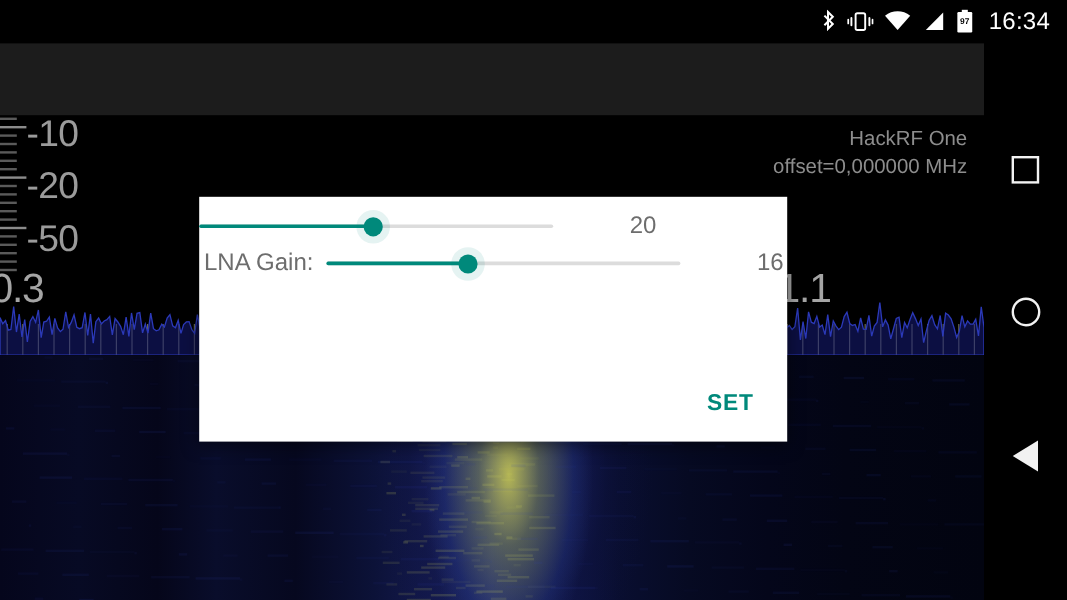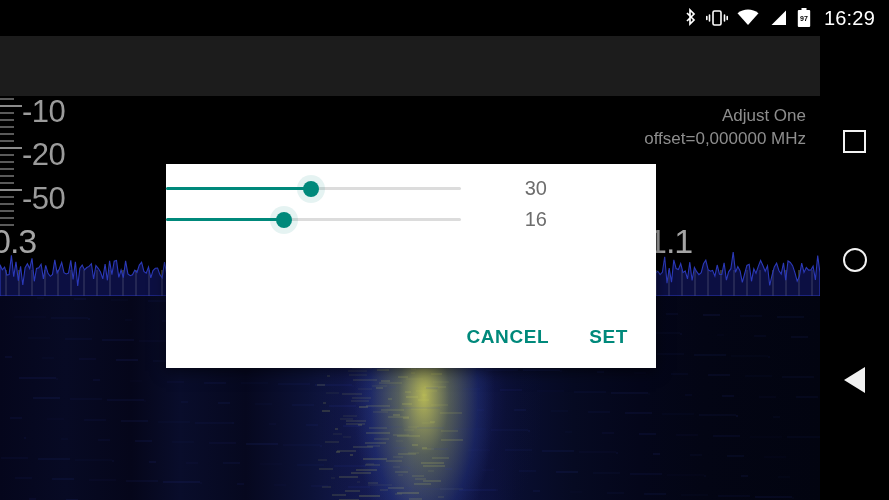--- a/index.html
+++ b/index.html
@@ -133,21 +133,21 @@
           <path d="M18 1.5v14.5H3.5L18 1.5z" fill="#fff"></path>
         </svg>
     </span>
     <span class="sb-ico" style="position:relative;">
       <svg width="14" height="20" viewBox="0 0 14 20">
         <rect x="4.5" y="0" width="5" height="2" fill="#fff"></rect>
         <rect x="0.8" y="2" width="12.4" height="17" rx="1" fill="#fff"></rect>
       </svg>
       <span class="batt-num" style="position:absolute;left:0;right:0;top:7px;text-align:center;">97</span>
     </span>
-    <span class="sb-time">16:29</span>
+    <span class="sb-time">16:34</span>
   </div>
 
   <div class="toolbar">
   </div>
 
   <div class="analyzer">
 
     <div class="fft-pane">
 
       <div class="ticks" id="dbticks">
@@ -640,51 +640,51 @@
           <div class="wf-streak" style="left:681px;width:27px;top:198px;height:2px;background:rgba(50,64,180,0.07)"></div>
           <div class="wf-streak" style="left:718px;width:32px;top:199px;height:2px;background:rgba(50,64,180,0.13)"></div>
           <div class="wf-streak" style="left:755px;width:37px;top:200px;height:2px;background:rgba(50,64,180,0.19)"></div>
           <div class="wf-streak" style="left:792px;width:2px;top:201px;height:2px;background:rgba(50,64,180,0.08)"></div>
           <div class="wf-streak" style="left:29px;width:7px;top:202px;height:2px;background:rgba(50,64,180,0.14)"></div>
           <div class="wf-streak" style="left:66px;width:12px;top:203px;height:2px;background:rgba(50,64,180,0.21)"></div>
         </div>
     </div>
 
     <div class="devinfo">
-      <div>Adjust One</div>
+      <div>HackRF One</div>
       <div>offset=0,000000 MHz</div>
     </div>
   </div>
 
   <div class="navbar">
     <div class="nav-sq"></div>
     <div class="nav-ci"></div>
     <div class="nav-tri"></div>
   </div>
 
   <div class="dialog">
 
     <div class="rows" id="gainrows">
         <div class="gain-row">
           <div class="slider">
             <div class="strack"></div>
             <div class="sfill" style="width:49%"></div>
             <div class="sthumb" style="left:calc(49% - 8px)"></div>
           </div>
-          <span class="gain-val">30</span>
+          <span class="gain-val">20</span>
         </div>
         <div class="gain-row">
+          <span class="gain-lab">LNA Gain:</span>
           <div class="slider">
             <div class="strack"></div>
             <div class="sfill" style="width:40%"></div>
             <div class="sthumb" style="left:calc(40% - 8px)"></div>
           </div>
           <span class="gain-val">16</span>
         </div>
       </div>
 
     <div class="dlg-actions">
-      <button class="dlg-btn">CANCEL</button>
       <button class="dlg-btn">SET</button>
     </div>
   </div>
 
 </div>
 
 </body></html>

